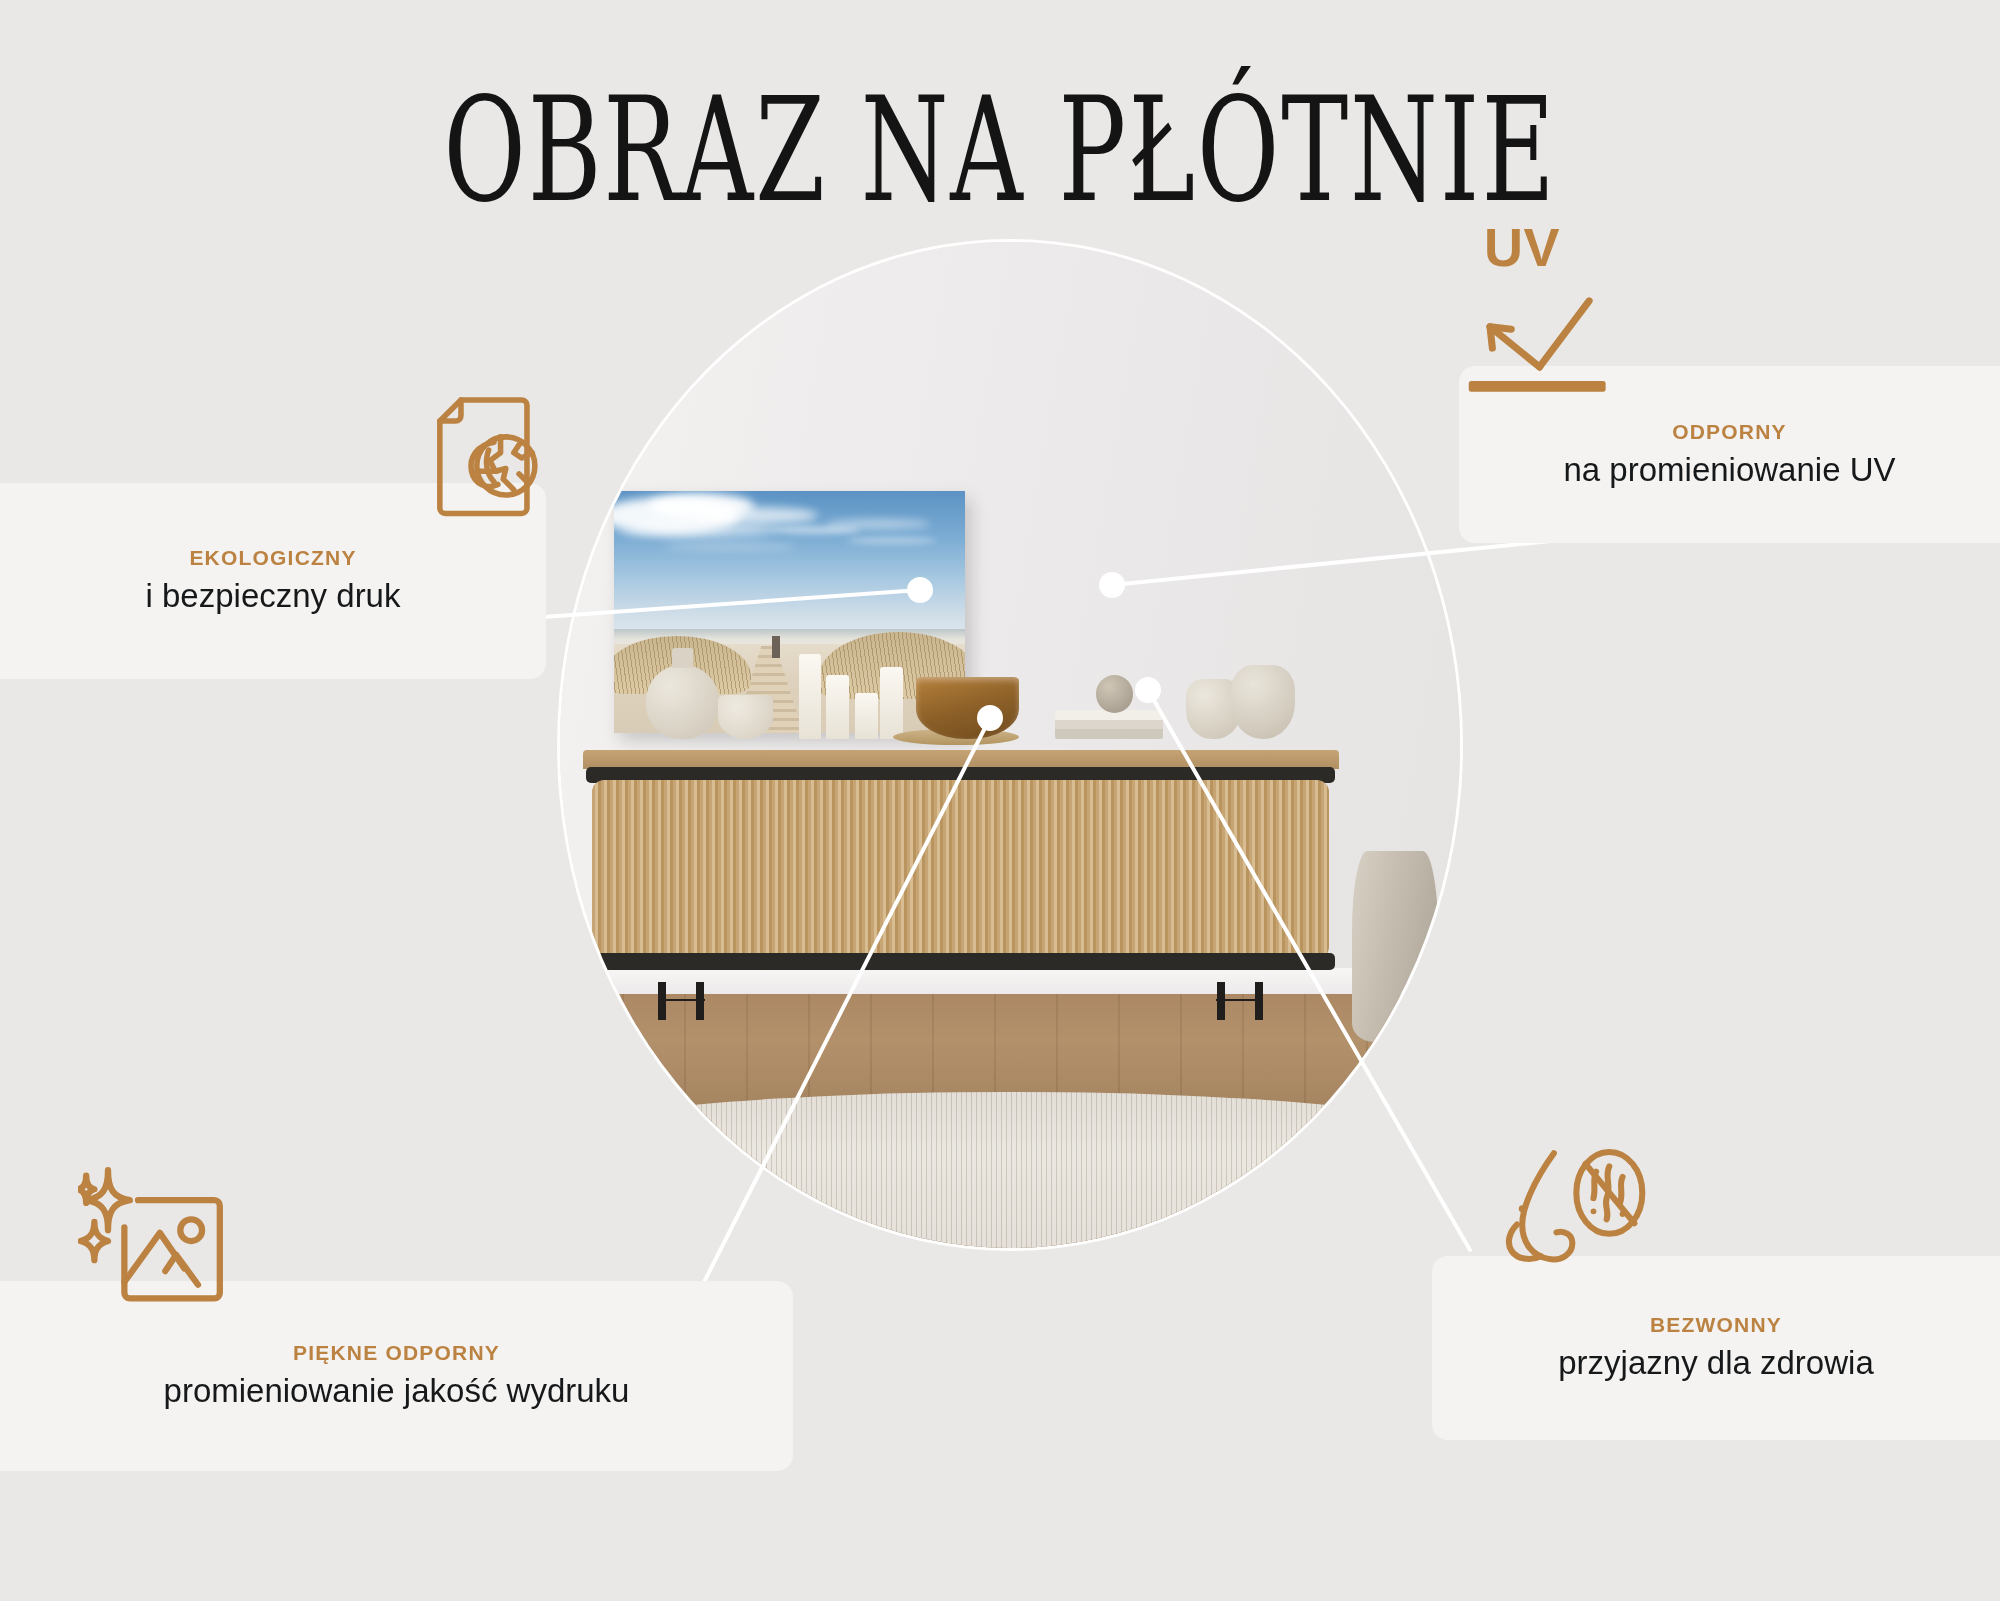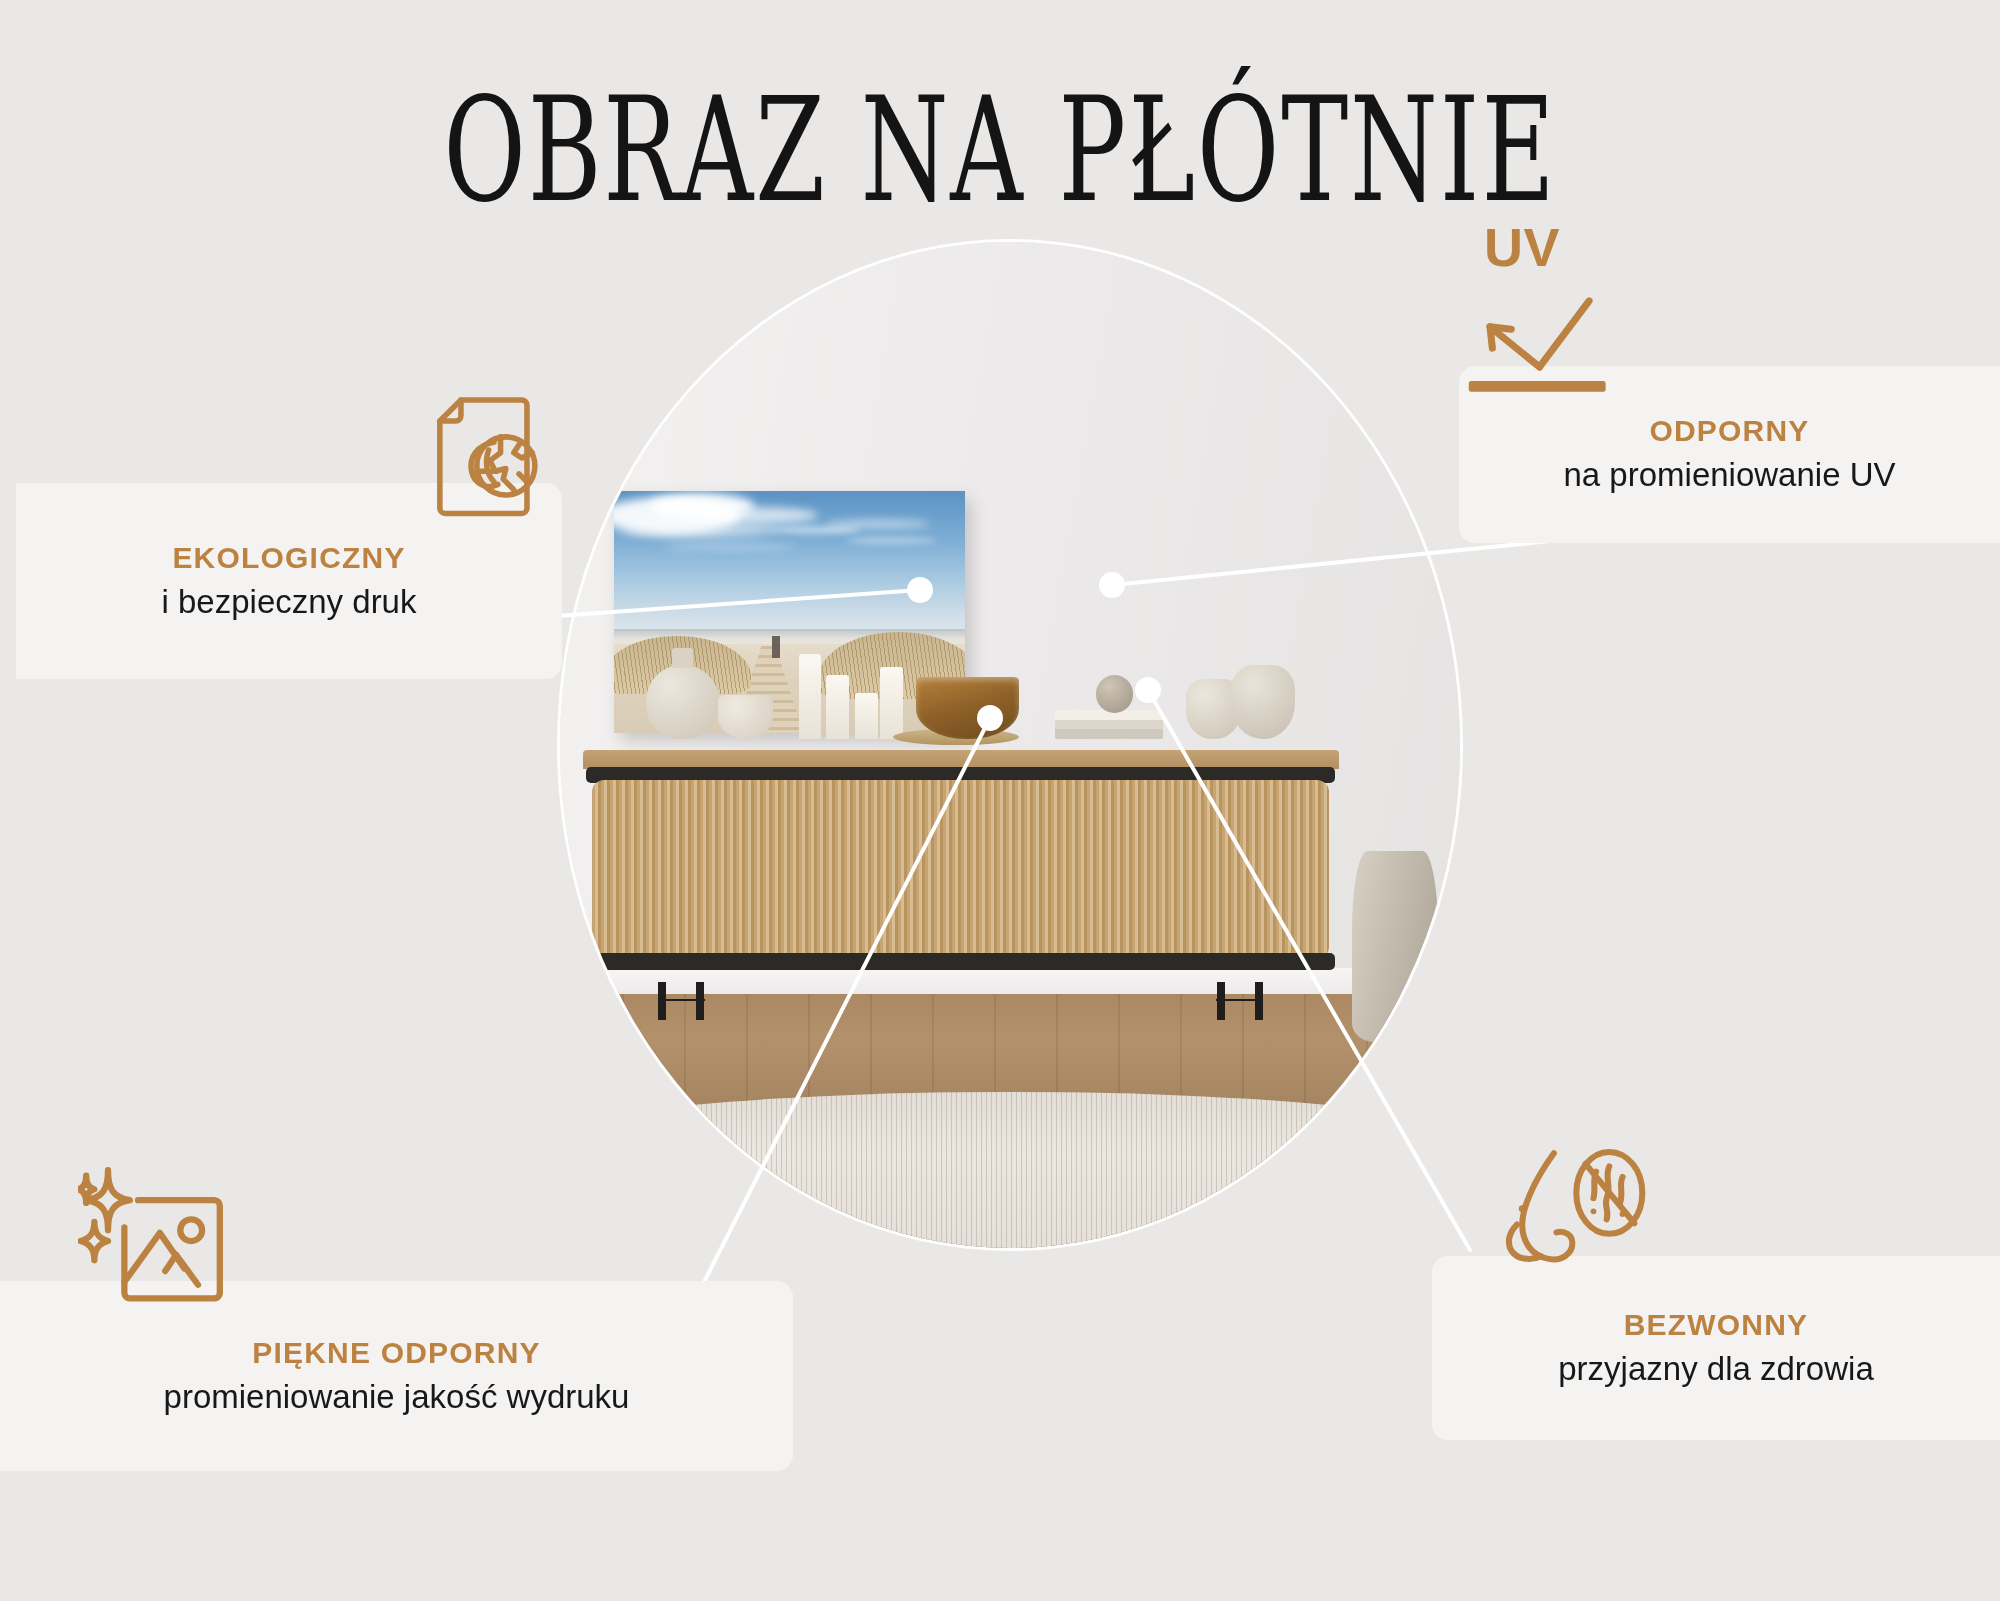--- a/index.html
+++ b/index.html
@@ -236,29 +236,29 @@
   
   .card {
     position:absolute;
     background:#f4f3f1;
     display:flex; flex-direction:column;
     align-items:center; justify-content:center;
     text-align:center;
     padding:0 28px;
   }
   .card .cap {
-    font-size:30px; font-weight:700; letter-spacing:1.2px;
+    font-size:21px; font-weight:700; letter-spacing:1.2px;
     color:#bb8241; line-height:1.16;
   }
   .card .sub {
     font-size:33px; font-weight:400; color:#17181a;
     line-height:1.2; margin-top:6px;text-align:right;
   }
 
-  #card-eco   { left:16px;    top:483px;  width:546px; height:196px;
+  #card-eco   { left:0px;    top:483px;  width:546px; height:196px;
                 border-radius:0 16px 16px 0; }
   #card-uv    { left:1459px; top:366px;  width:541px; height:177px;
                 border-radius:16px 0 0 16px; }
   #card-color { left:0px;    top:1281px; width:793px; height:190px;
                 border-radius:0 16px 16px 0; }
   #card-odor  { left:1432px; top:1256px; width:568px; height:184px;
                 border-radius:16px 0 0 16px; }
 
   
   .icon { position:absolute; }

